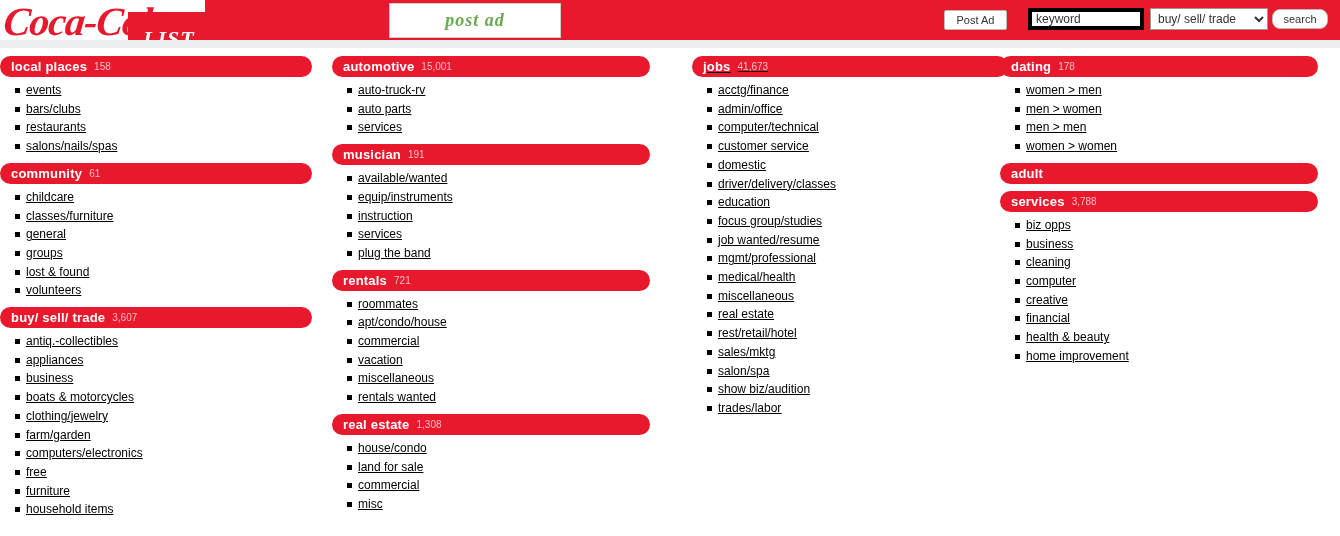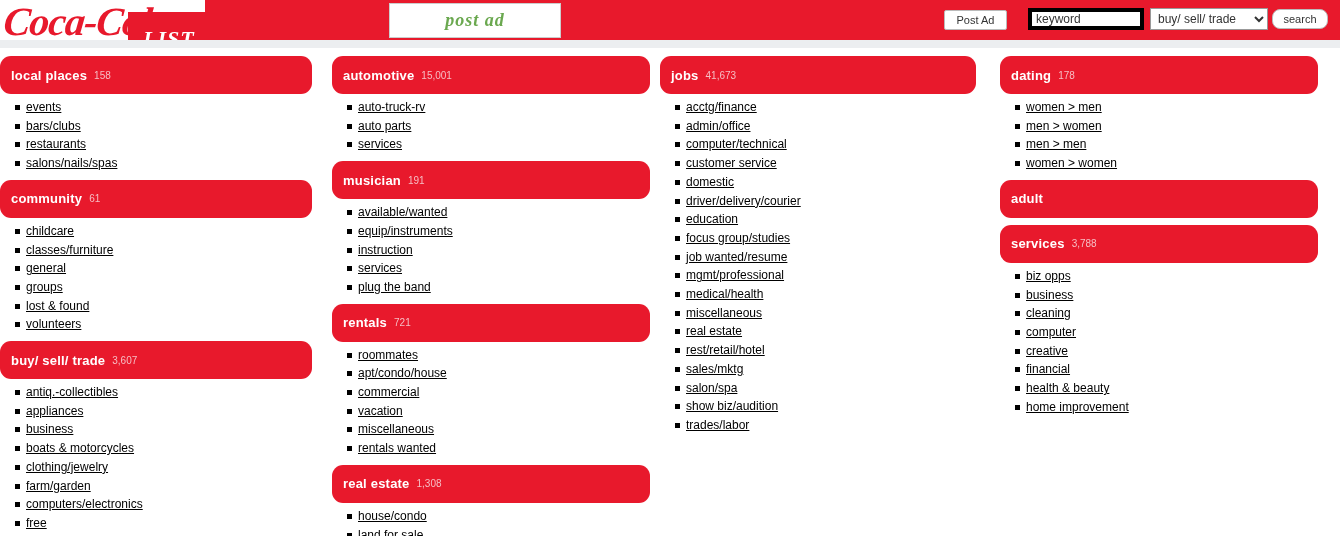--- a/index.html
+++ b/index.html
@@ -148,28 +148,28 @@
     position: absolute;
     left: 0; top: 56px;
     width: 1340px;
   }
   .col {
     position: absolute;
     top: 0;
   }
   .col-1 { left: 0px;   width: 312px; }
   .col-2 { left: 332px; width: 318px; }
-  .col-3 { left: 660px; width: 316px; }
+  .col-3 { left: 692px; width: 316px; text-decoration: underline; }
   .col-4 { left: 1000px;width: 318px; }
 
   .cat-block { margin-bottom: 7px; }
 
   .cat-header {
     position: relative;
-    height: 38px;
+    height: 21px;
     background: #e8192c;
     border-radius: 11px;
     color: #ffffff;
     display: flex;
     align-items: center;
     padding-left: 11px;
     box-sizing: border-box;
   }
   .cat-title {
     font-size: 13px;
@@ -341,21 +341,21 @@
           <div class="cat-header">
             <span class="cat-title">jobs</span>
             <span class="cat-count">41,673</span>
           </div>
           <ul class="links">
             <li><a href="#">acctg/finance</a></li>
             <li><a href="#">admin/office</a></li>
             <li><a href="#">computer/technical</a></li>
             <li><a href="#">customer service</a></li>
             <li><a href="#">domestic</a></li>
-            <li><a href="#">driver/delivery/courier</a></li>
+            <li><a href="#">driver/delivery/classes</a></li>
             <li><a href="#">education</a></li>
             <li><a href="#">focus group/studies</a></li>
             <li><a href="#">job wanted/resume</a></li>
             <li><a href="#">mgmt/professional</a></li>
             <li><a href="#">medical/health</a></li>
             <li><a href="#">miscellaneous</a></li>
             <li><a href="#">real estate</a></li>
             <li><a href="#">rest/retail/hotel</a></li>
             <li><a href="#">sales/mktg</a></li>
             <li><a href="#">salon/spa</a></li>

